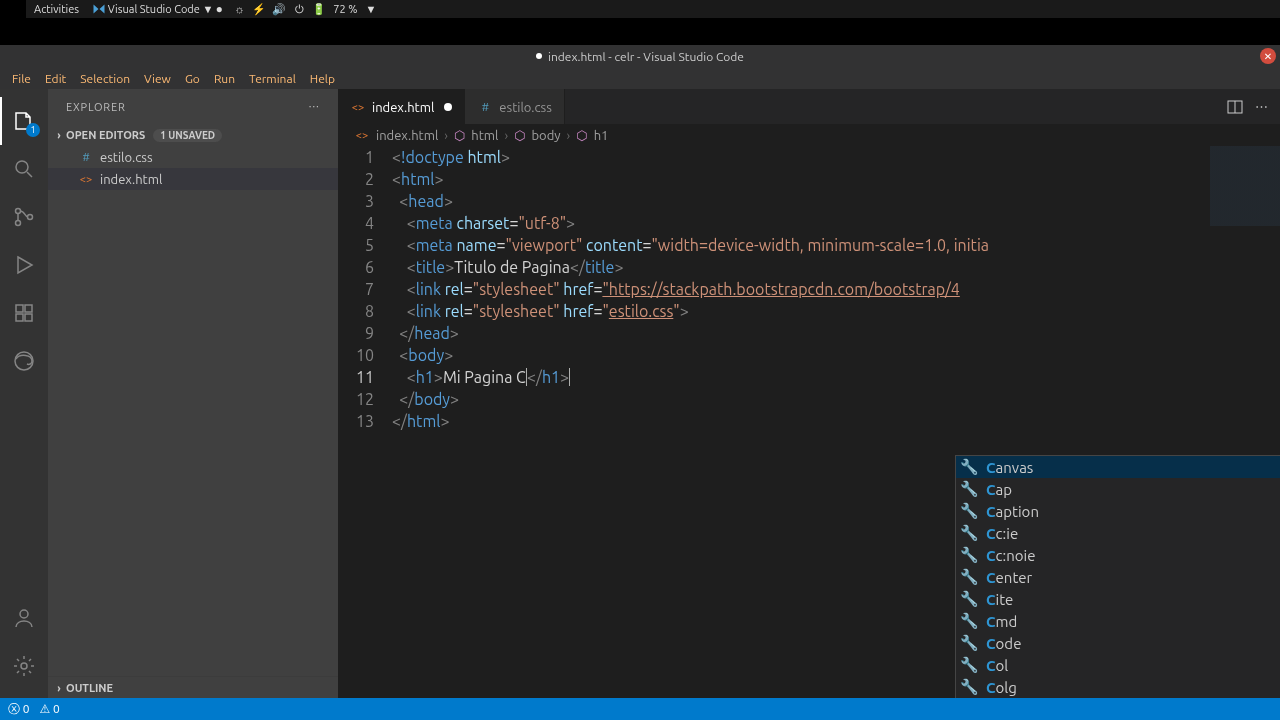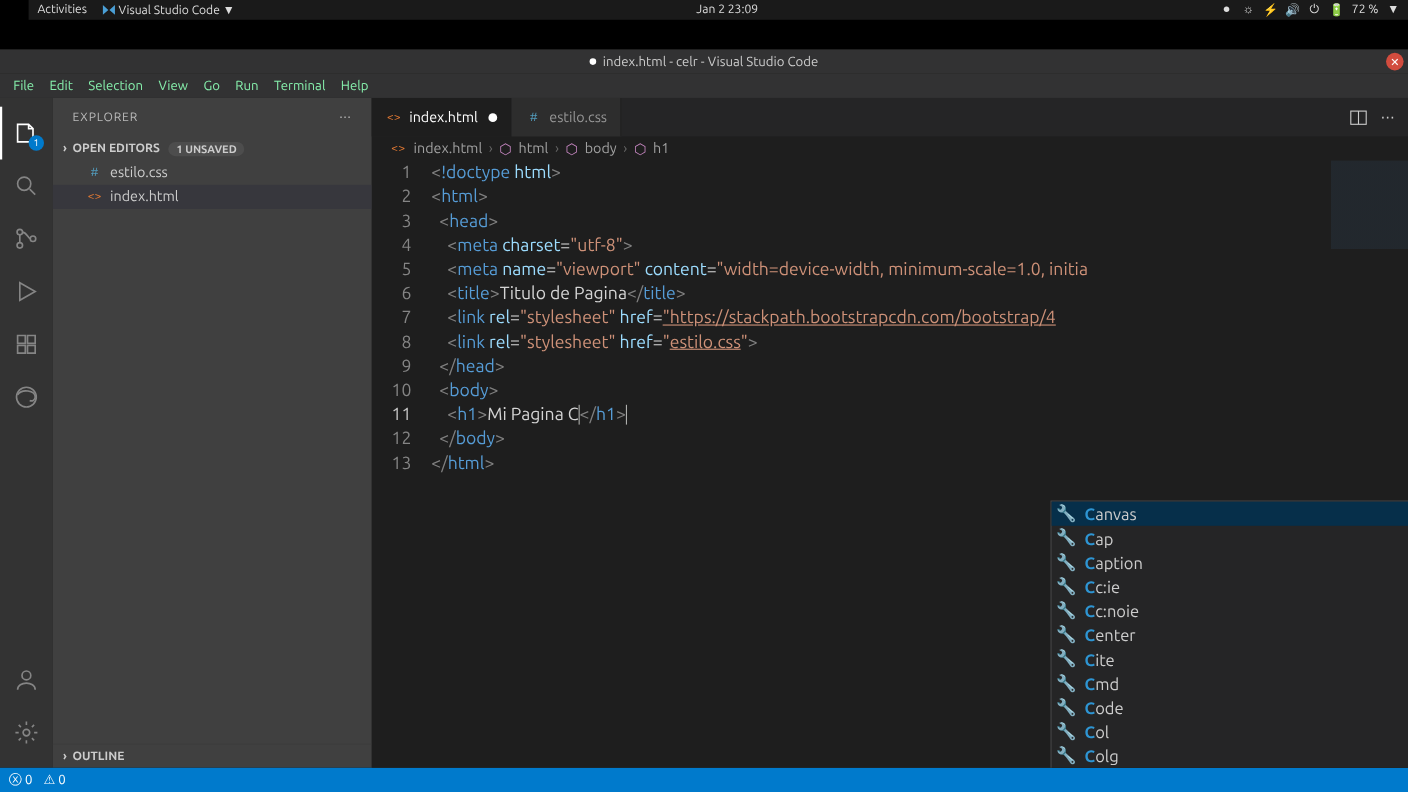--- a/index.html
+++ b/index.html
@@ -12,21 +12,21 @@
 .gnome-center { flex: 1; text-align: center; }
 .gnome-right { display: flex; gap: 8px; align-items: center; }
 .gnome-icon { width: 12px; height: 12px; display: inline-flex; align-items: center; justify-content: center; }
 
 
 .vscode { position: absolute; top: 18px; left: 0; right: 0; bottom: 0; background: #1e1e1e; display: flex; flex-direction: column; margin-top: 27px; }
 .titlebar { height: 22px; background: #323233; display: flex; align-items: center; justify-content: center; color: #ccc; font-size: 12px; position: relative; }
 .title-dot { width: 6px; height: 6px; background: #fff; border-radius: 50%; margin-right: 6px; }
 .win-close { position: absolute; right: 4px; top: 3px; width: 16px; height: 16px; background: #d24c3e; border-radius: 50%; display: flex; align-items: center; justify-content: center; color: #fff; font-size: 10px; }
 
-.menubar { height: 22px; background: #323233; display: flex; align-items: center; padding: 0 6px; gap: 2px; color: #86efac; font-size: 12px; }
+.menubar { height: 22px; background: #323233; display: flex; align-items: center; padding: 0 6px; gap: 2px; color: #fdba74; font-size: 12px; }
 .menubar span { padding: 2px 6px; }
 
 .main-area { flex: 1; display: flex; overflow: hidden; }
 
 
 .activity-bar { width: 48px; background: #333333; display: flex; flex-direction: column; align-items: center; padding-top: 8px; }
 .activity-icon { width: 48px; height: 48px; display: flex; align-items: center; justify-content: center; color: #858585; position: relative; cursor: pointer; }
 .activity-icon.active { color: #fff; }
 .activity-icon.active::before { content: ''; position: absolute; left: 0; top: 0; bottom: 0; width: 2px; background: #fff; }
 .activity-badge { position: absolute; bottom: 8px; right: 8px; background: #007acc; color: #fff; border-radius: 8px; min-width: 14px; height: 14px; font-size: 9px; display: flex; align-items: center; justify-content: center; padding: 0 3px; }
@@ -92,21 +92,20 @@
 <div class="gnome-bar">
   <div class="gnome-left">
     <span>Activities</span>
     <span>
       <svg width="12" height="12" viewBox="0 0 24 24" style="display:inline;vertical-align:-2px">
           <path fill="#4a9fd6" d="M23 3L13 12l10 9V3zM11 12L1 3v18l10-9z"></path>
         </svg>
       <span>Visual Studio Code ▼</span>
     </span>
   </div>
-  <div class="gnome-center">Jan 2  23:09</div>
   <div class="gnome-right">
     <span class="gnome-icon">⏺</span>
     <span class="gnome-icon">☼</span>
     <span class="gnome-icon">⚡</span>
     <span class="gnome-icon">🔊</span>
     <span class="gnome-icon">⏻</span>
     <span class="gnome-icon">🔋</span>
     <span>72 %</span>
     <span>▼</span>
   </div>

